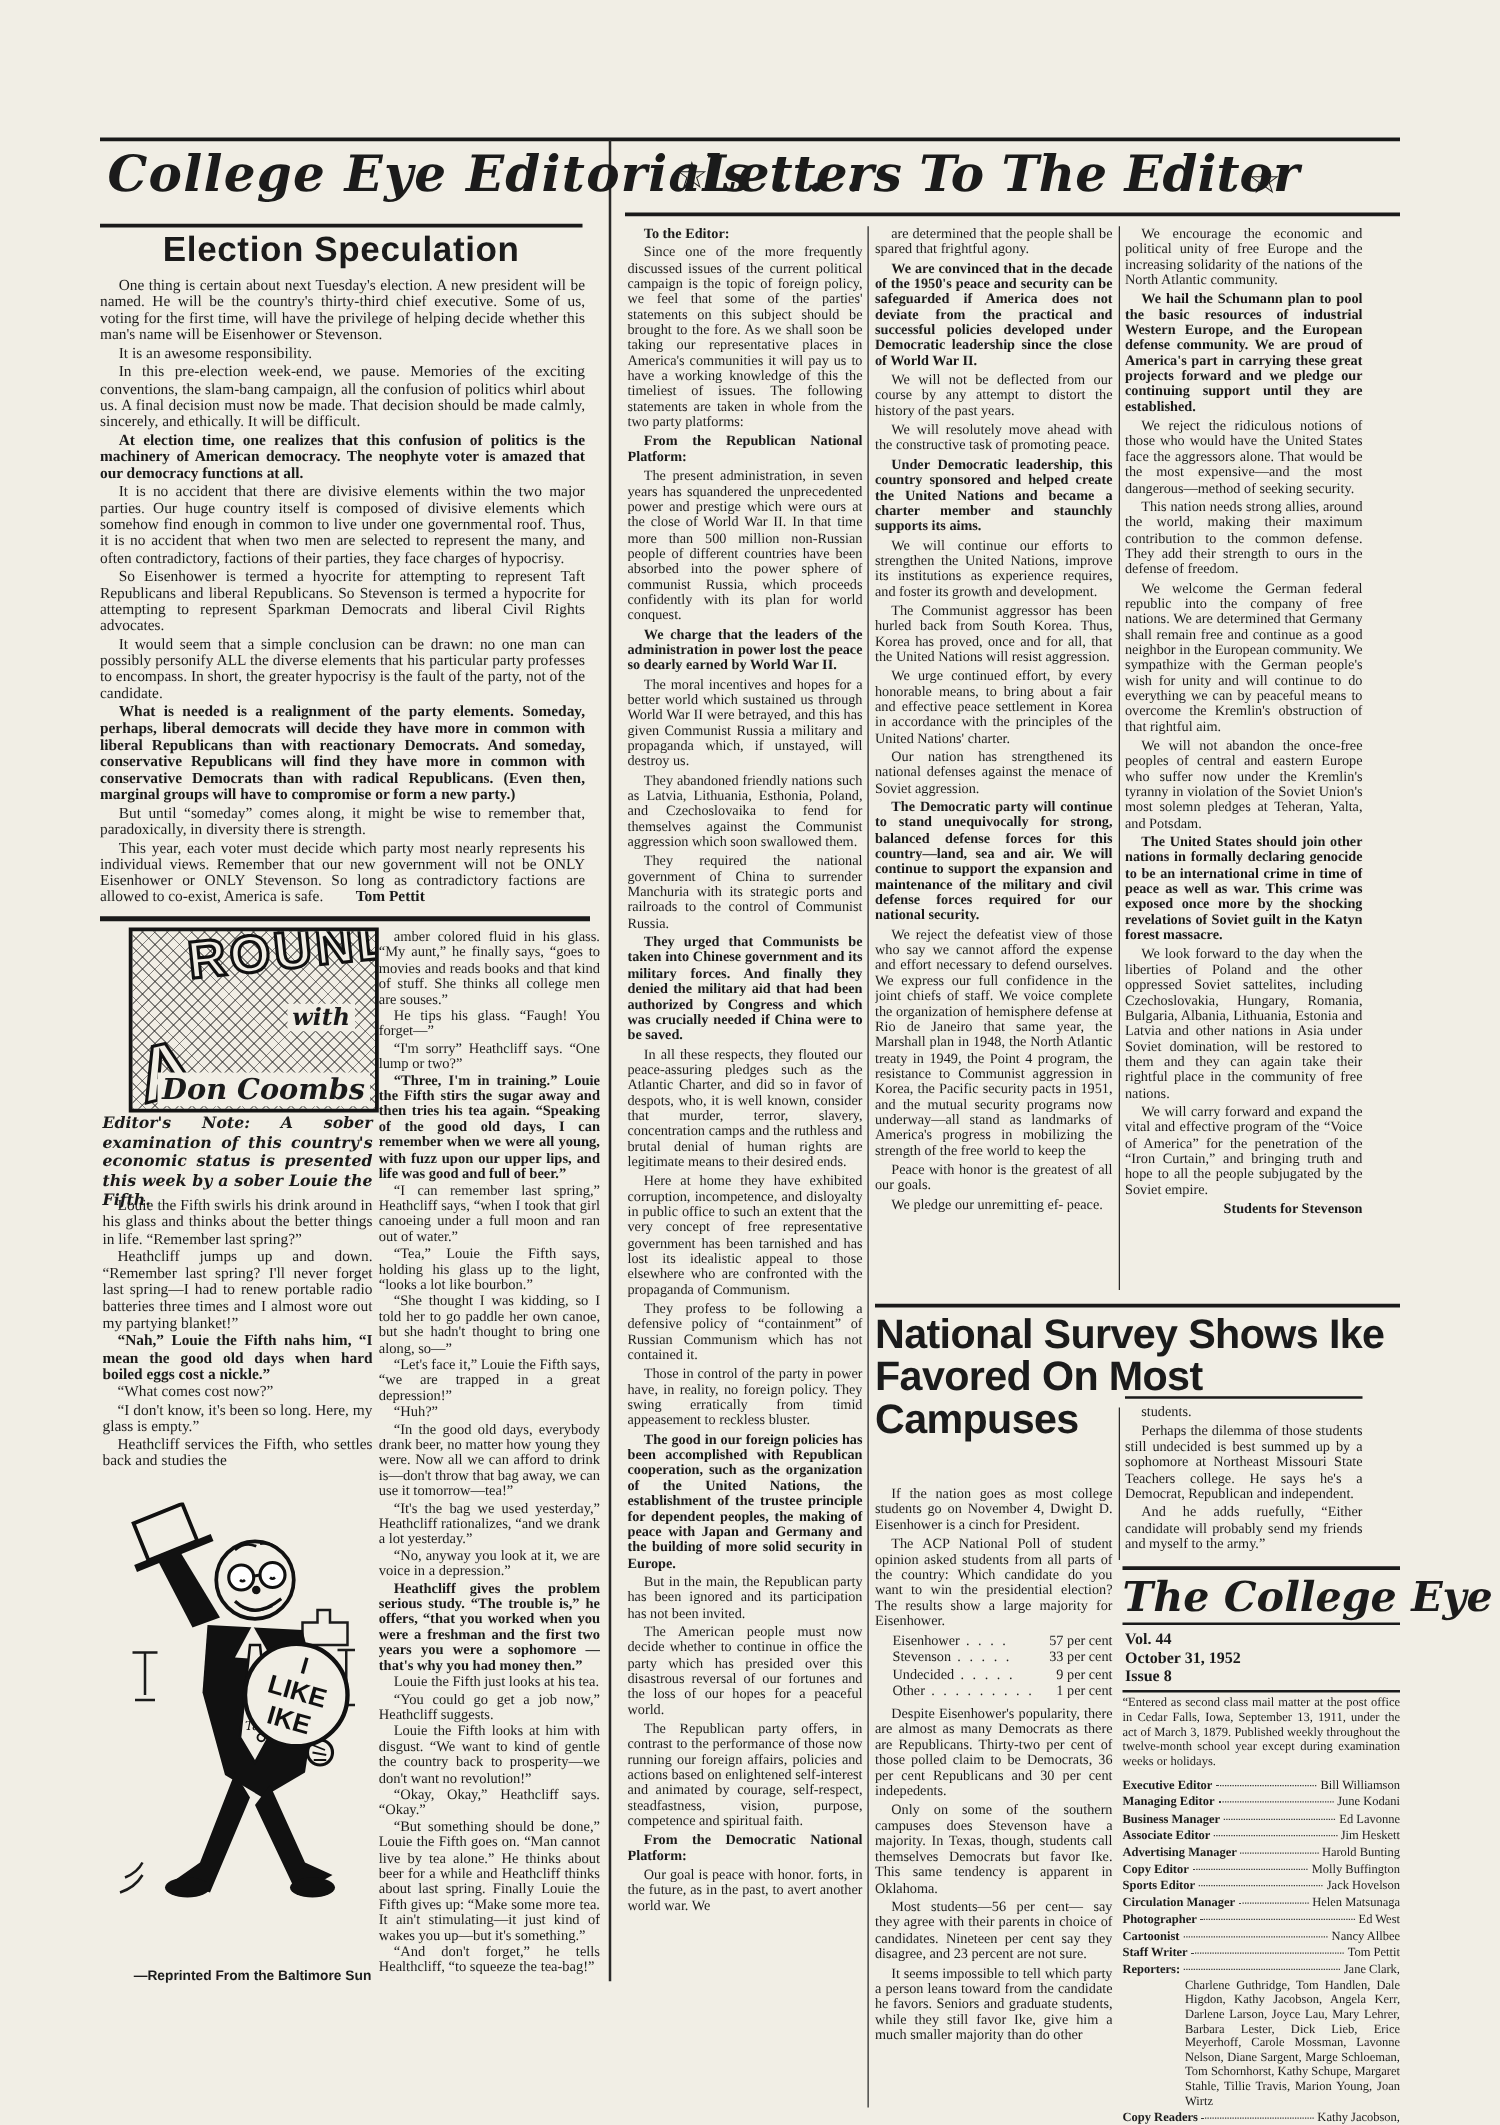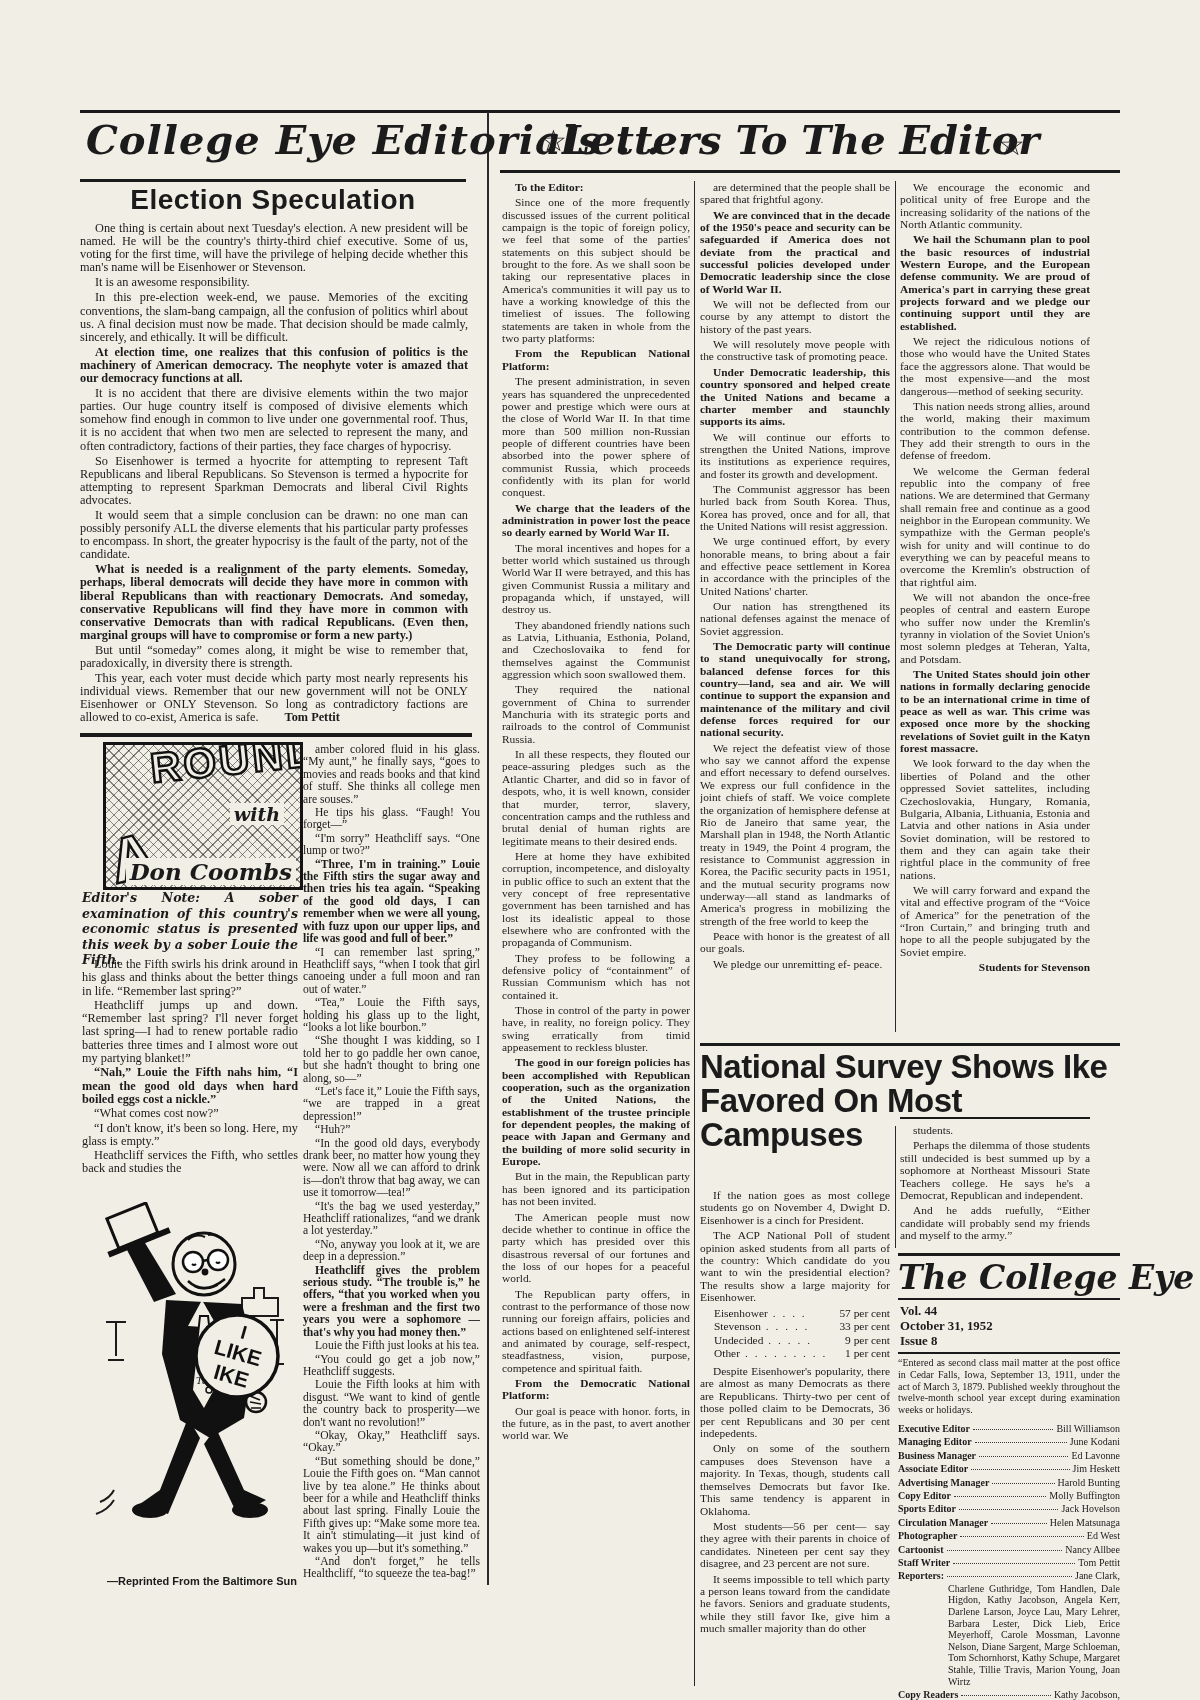--- a/index.html
+++ b/index.html
@@ -154,21 +154,21 @@
       <p class="para n">“She thought I was kidding, so I told her to go paddle her own canoe, but she hadn't thought to bring one along, so—”</p>
 
       <p class="para n">“Let's face it,” Louie the Fifth says, “we are trapped in a great depression!”</p>
 
       <p class="para n">“Huh?”</p>
 
       <p class="para n">“In the good old days, everybody drank beer, no matter how young they were. Now all we can afford to drink is—don't throw that bag away, we can use it tomorrow—tea!”</p>
 
       <p class="para n">“It's the bag we used yesterday,” Heathcliff rationalizes, “and we drank a lot yesterday.”</p>
 
-      <p class="para n">“No, anyway you look at it, we are deep in a depression.”</p>
+      <p class="para n">“No, anyway you look at it, we are voice in a depression.”</p>
 
       <p class="para b">Heathcliff gives the problem serious study. “The trouble is,” he offers, “that you worked when you were a freshman and the first two years you were a sophomore —that's why you had money then.”</p>
 
       <p class="para n">Louie the Fifth just looks at his tea.</p>
 
       <p class="para n">“You could go get a job now,” Heathcliff suggests.</p>
 
       <p class="para n">Louie the Fifth looks at him with disgust. “We want to kind of gentle the country back to prosperity—we don't want no revolution!”</p>
 
       <p class="para n">“Okay, Okay,” Heathcliff says. “Okay.”</p>
@@ -263,20 +263,21 @@
         <p class="para n">The present administration, in seven years has squandered the unprecedented power and prestige which were ours at the close of World War II. In that time more than 500 million non-Russian people of different countries have been absorbed into the power sphere of communist Russia, which proceeds confidently with its plan for world conquest.</p>
 
         <p class="para b">We charge that the leaders of the administration in power lost the peace so dearly earned by World War II.</p>
 
         <p class="para n">The moral incentives and hopes for a better world which sustained us through World War II were betrayed, and this has given Communist Russia a military and propaganda which, if unstayed, will destroy us.</p>
 
         <p class="para n">They abandoned friendly nations such as Latvia, Lithuania, Esthonia, Poland, and Czechoslovaika to fend for themselves against the Communist aggression which soon swallowed them.</p>
 
         <p class="para n">They required the national government of China to surrender Manchuria with its strategic ports and railroads to the control of Communist Russia.</p>
 
+        <p class="para b">They urged that Communists be taken into Chinese government and its military forces. And finally they denied the military aid that had been authorized by Congress and which was crucially needed if China were to be saved.</p>
 
         <p class="para n">In all these respects, they flouted our peace-assuring pledges such as the Atlantic Charter, and did so in favor of despots, who, it is well known, consider that murder, terror, slavery, concentration camps and the ruthless and brutal denial of human rights are legitimate means to their desired ends.</p>
 
         <p class="para n">Here at home they have exhibited corruption, incompetence, and disloyalty in public office to such an extent that the very concept of free representative government has been tarnished and has lost its idealistic appeal to those elsewhere who are confronted with the propaganda of Communism.</p>
 
         <p class="para n">They profess to be following a defensive policy of “containment” of Russian Communism which has not contained it.</p>
 
         <p class="para n">Those in control of the party in power have, in reality, no foreign policy. They swing erratically from timid appeasement to reckless bluster.</p>
 
         <p class="para b">The good in our foreign policies has been accomplished with Republican cooperation, such as the organization of the United Nations, the establishment of the trustee principle for dependent peoples, the making of peace with Japan and Germany and the building of more solid security in Europe.</p>
@@ -295,21 +296,21 @@
 
   <div class="lcol lcol2">
     <div>
 
         <p class="para n">are determined that the people shall be spared that frightful agony.</p>
 
         <p class="para b">We are convinced that in the decade of the 1950's peace and security can be safeguarded if America does not deviate from the practical and successful policies developed under Democratic leadership since the close of World War II.</p>
 
         <p class="para n">We will not be deflected from our course by any attempt to distort the history of the past years.</p>
 
-        <p class="para n">We will resolutely move people with the constructive task of promoting peace.</p>
+        <p class="para n">We will resolutely move ahead with the constructive task of promoting peace.</p>
 
         <p class="para b">Under Democratic leadership, this country sponsored and helped create the United Nations and became a charter member and staunchly supports its aims.</p>
 
         <p class="para n">We will continue our efforts to strengthen the United Nations, improve its institutions as experience requires, and foster its growth and development.</p>
 
         <p class="para n">The Communist aggressor has been hurled back from South Korea. Thus, Korea has proved, once and for all, that the United Nations will resist aggression.</p>
 
         <p class="para n">We urge continued effort, by every honorable means, to bring about a fair and effective peace settlement in Korea in accordance with the principles of the United Nations' charter.</p>
 
         <p class="para n">Our nation has strengthened its national defenses against the menace of Soviet aggression.</p>

